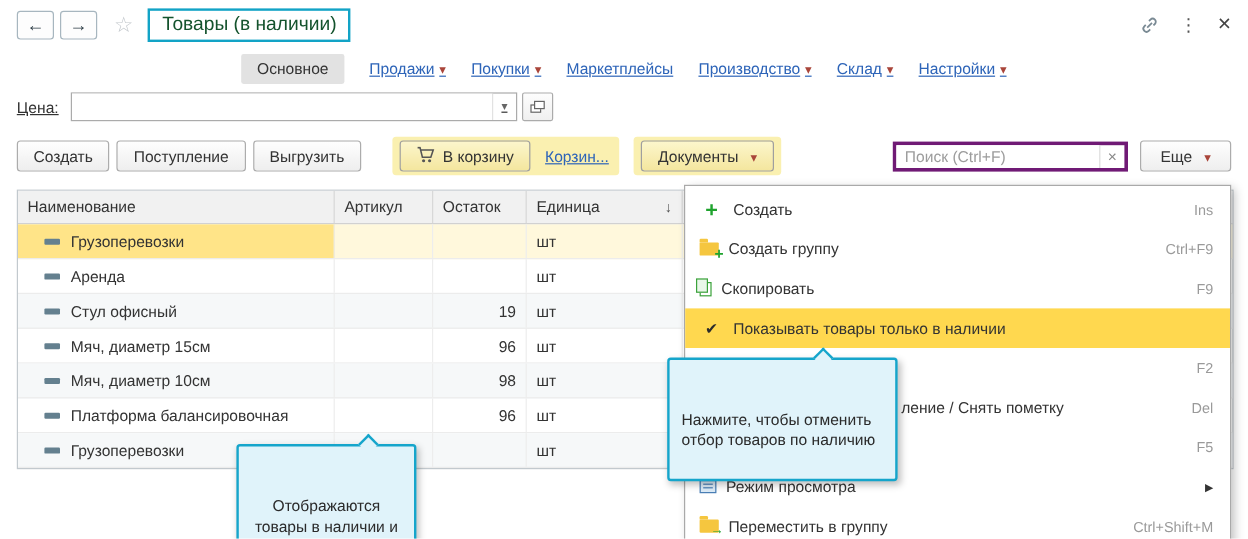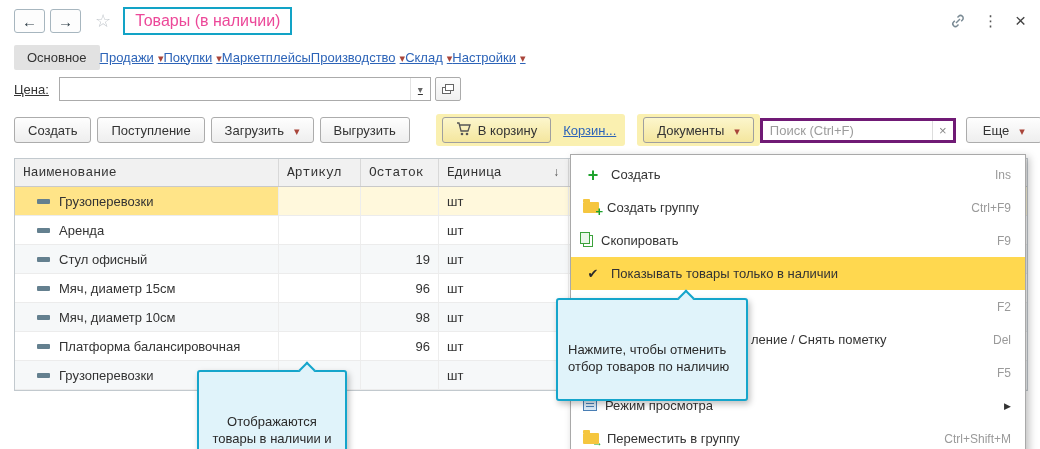--- a/index.html
+++ b/index.html
@@ -11,27 +11,27 @@
   }
   
   .header { height: 42px; display: flex; align-items: center; padding: 0 14px; }
   .navbtn {
     width: 31px; height: 24px; margin-right: 5px;
     border: 1px solid #A7B6BF; border-radius: 3px; background: #FDFDFD;
     color: #2B3B44; font-size: 15px; line-height: 1;
     display: flex; align-items: center; justify-content: center; cursor: pointer;
   }
   .star { color: #C2C7CC; font-size: 18px; margin: 0 12px 0 9px; cursor: pointer; }
-  .title-box { border: 2px solid #12A3C6; padding: 3px 10px; font-size: 16px; color: #ec4899; }
+  .title-box { border: 2px solid #12A3C6; padding: 3px 10px; font-size: 16px; color: #14532d; }
   .header-right { margin-left: auto; display: flex; align-items: center; gap: 17px; }
   .hicon { cursor: pointer; color: #555; display: flex; align-items: center; }
   .kebab { font-size: 15px; }
   .close { font-size: 19px; color: #444; }
   
-  .nav { height: 30px; display: flex; align-items: center; padding: 0 14px; }
+  .nav { height: 30px; display: flex; align-items: center; gap: 21px; padding: 0 14px; justify-content: center; }
   .nav-item { color: #2D64B8; text-decoration: underline; cursor: pointer; display: flex; align-items: center; }
   .nav-item.active { color: #333; text-decoration: none; background: #E2E2E2; padding: 5px 13px; border-radius: 2px; }
   .caret::after { content: "▾"; color: #A9453A; font-size: 11px; margin-left: 4px; }
   
   .price-row { height: 34px; display: flex; align-items: center; padding: 0 14px; text-decoration: underline; }
   .price-row label { margin-right: 10px; }
   .combo { width: 372px; height: 24px; border: 1px solid #ABABAB; display: flex; align-items: center; background: #fff; }
   .combo input { flex: 1; height: 100%; border: 0; outline: 0; padding: 0 7px; font: inherit; }
   .combo-caret { width: 20px; height: 100%; display: flex; align-items: center; justify-content: center;
                  color: #666; font-size: 10px; border-left: 1px solid #E2E2E2; cursor: pointer; }
@@ -52,21 +52,21 @@
   .search { margin-left: auto; margin-right: 10px; width: 196px; height: 25px;
             border: 3px solid #701a75; display: flex; align-items: center; background: #fff; }
   .search input { flex: 1; min-width: 0; height: 100%; border: 0; outline: 0; padding: 0 7px; font: inherit; color: #333; }
   .search input::placeholder { color: #9C9C9C; }
   .search-clear { width: 21px; height: 100%; display: flex; align-items: center; justify-content: center;
                   color: #888; border-left: 1px solid #DDD; cursor: pointer; }
   .btn.more { margin-right: 0; padding: 0 16px; }
   
   .table { position: absolute; left: 14px; right: 12px; top: 158px; border: 1px solid #C2C9CE; background: #fff; z-index: 1; }
   .thead { display: flex; height: 28px; background: #F1F1F1; border-bottom: 1px solid #C9C9C9; }
-  .th { padding: 0 8px; height: 100%; display: flex; align-items: center; border-right: 1px solid #D8D8D8; cursor: pointer; font-family: Liberation Mono, monospace; }
+  .th { padding: 0 8px; height: 100%; display: flex; align-items: center; border-right: 1px solid #D8D8D8; cursor: pointer; }
   .th.name { width: 264px; }
   .th.article { width: 82px; }
   .th.qty { width: 78px; }
   .th.unit { width: 130px; justify-content: space-between; }
   .th.fill { flex: 1; border-right: 0; cursor: default; }
   .sort { color: #555; font-size: 12px; }
   .trow { display: flex; height: 29px; border-bottom: 1px solid #ECECEC; cursor: pointer; }
   .td { height: 100%; display: flex; align-items: center; padding: 0 8px; border-right: 1px solid #EDEDED;
         overflow: hidden; white-space: nowrap; }
   .td.name { width: 264px; gap: 9px; padding-left: 22px; }
@@ -182,24 +182,20 @@
       <span class="combo-caret">▾</span>
     </div>
     <div class="choose-btn">
       <span class="squares-icon"></span>
     </div>
   </div>
 
   <div class="toolbar">
     <button class="btn">Создать</button>
     <button class="btn">Поступление</button>
-    <button class="btn">
-      <span>Загрузить</span>
-        <span class="caret"></span>
-    </button>
     <button class="btn">Выгрузить</button>
 
     <div class="hl hl-cart">
       <button class="btn">
         <span>
           <svg width="16" height="14" viewBox="0 0 16 14">
             <path d="M1 1h2l2 8h7l2-6H4" fill="none" stroke="#555" stroke-width="1.3"></path>
             <circle cx="6" cy="12" r="1.3" fill="#555"></circle>
               <circle cx="11" cy="12" r="1.3" fill="#555"></circle>
           </svg>

